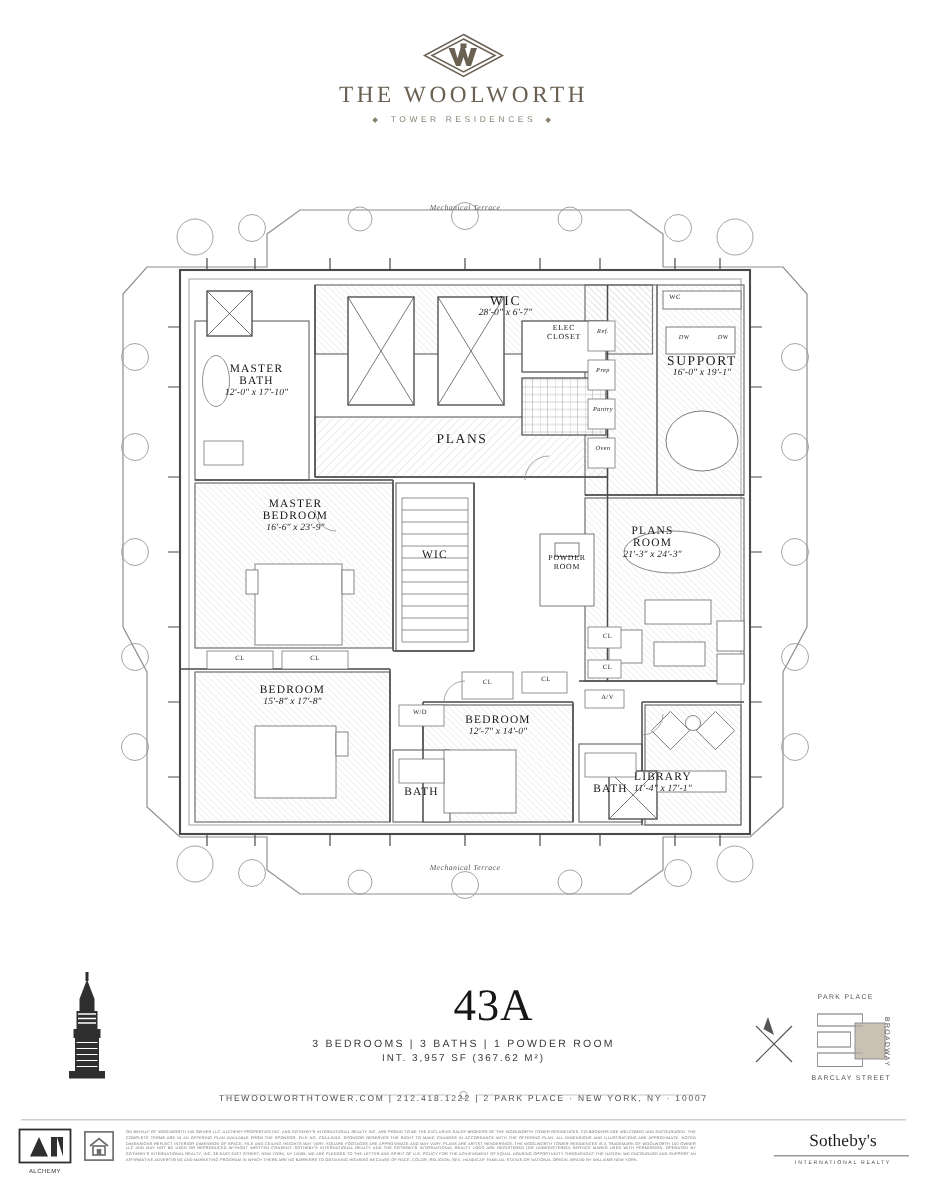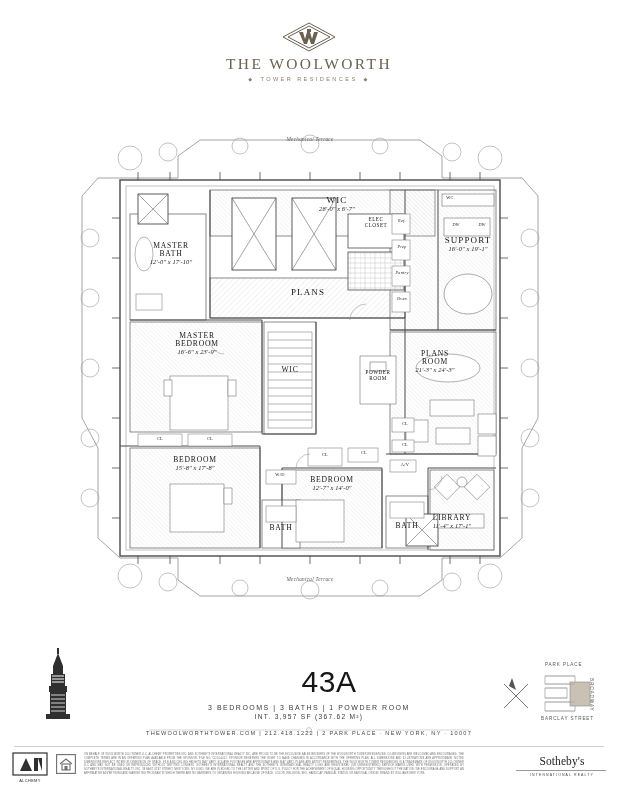--- a/index.html
+++ b/index.html
@@ -60,23 +60,23 @@
   }
   .tag.it{font-style:italic;font-size:4.2px;}
 
   
   .res{position:absolute;left:0;right:0;top:650px;text-align:center;}
   .res .kicker{
     font-family:"Liberation Serif", serif;font-style:italic;
     font-size:9px;color:#2a2a2a;letter-spacing:.4px;
   }
   .res .num{
-    font-family:Liberation Sans, sans-serif;
+    font-family:Liberation Serif, serif;
     font-size:30px;line-height:1.02;color:#161616;letter-spacing:.5px;
-    margin-top:17px;
+    margin-top:6px;
     padding-left:40px;
   }
   .res .beds{
     margin-top:6px;
     font-family:"Liberation Sans", sans-serif;
     font-size:7px;letter-spacing:1.5px;color:#3a3a3a;
   }
   .res .area{
     margin-top:2.5px;
     font-family:"Liberation Sans", sans-serif;
@@ -414,21 +414,21 @@
     </div>
 
     <div class="rm" style="left:198px;top:406px;width:46px;">
       <div class="nm sm">BATH</div>
     </div>
 
     <div class="rm" style="left:322px;top:404px;width:50px;">
       <div class="nm sm">BATH</div>
     </div>
 
-    <div class="rm" style="left:352px;top:396px;width:80px;">
+    <div class="rm" style="left:342px;top:396px;width:80px;">
       <div class="nm sm">LIBRARY</div>
       <div class="dim">11'-4" x 17'-1"</div>
     </div>
 
     <div class="tag" style="left:86px;top:318px;width:28px;">CL</div>
     <div class="tag" style="left:136px;top:318px;width:28px;">CL</div>
     <div class="tag" style="left:336px;top:303px;width:18px;">CL</div>
     <div class="tag" style="left:336px;top:344px;width:18px;">A/V</div>
     <div class="tag" style="left:292px;top:332px;width:24px;">CL</div>
     <div class="tag" style="left:252px;top:334px;width:26px;">CL</div>

